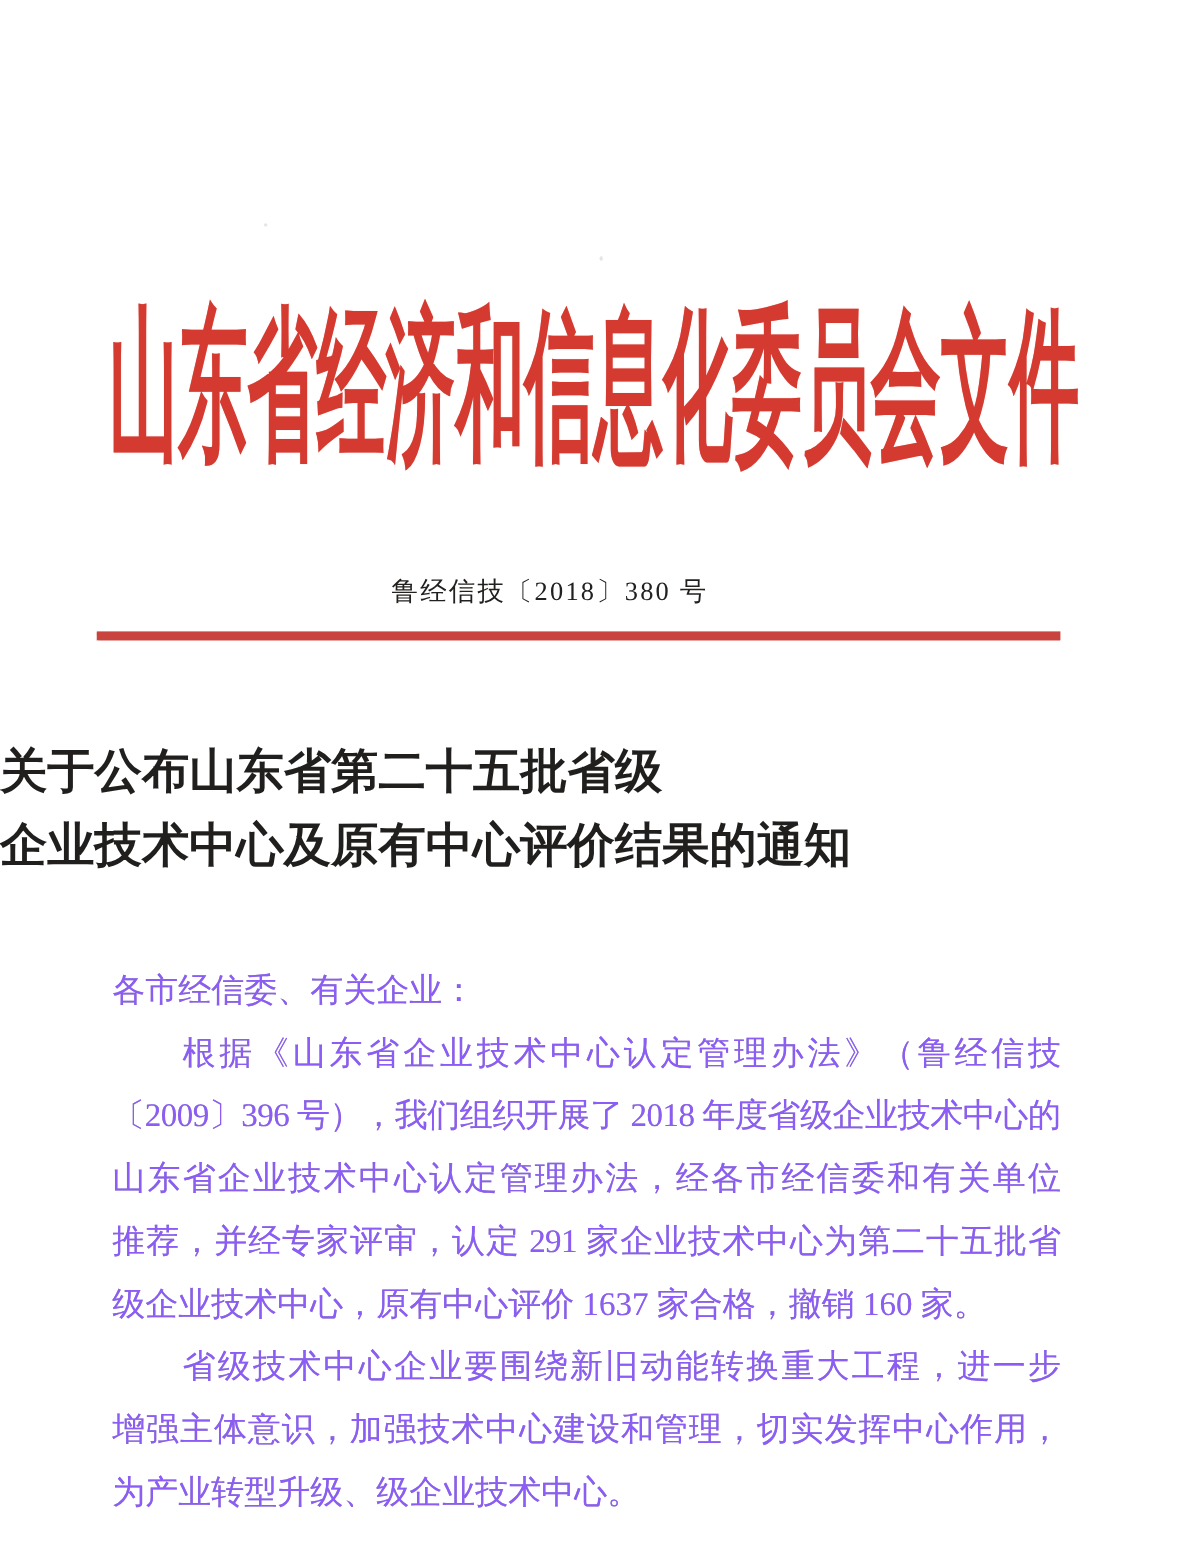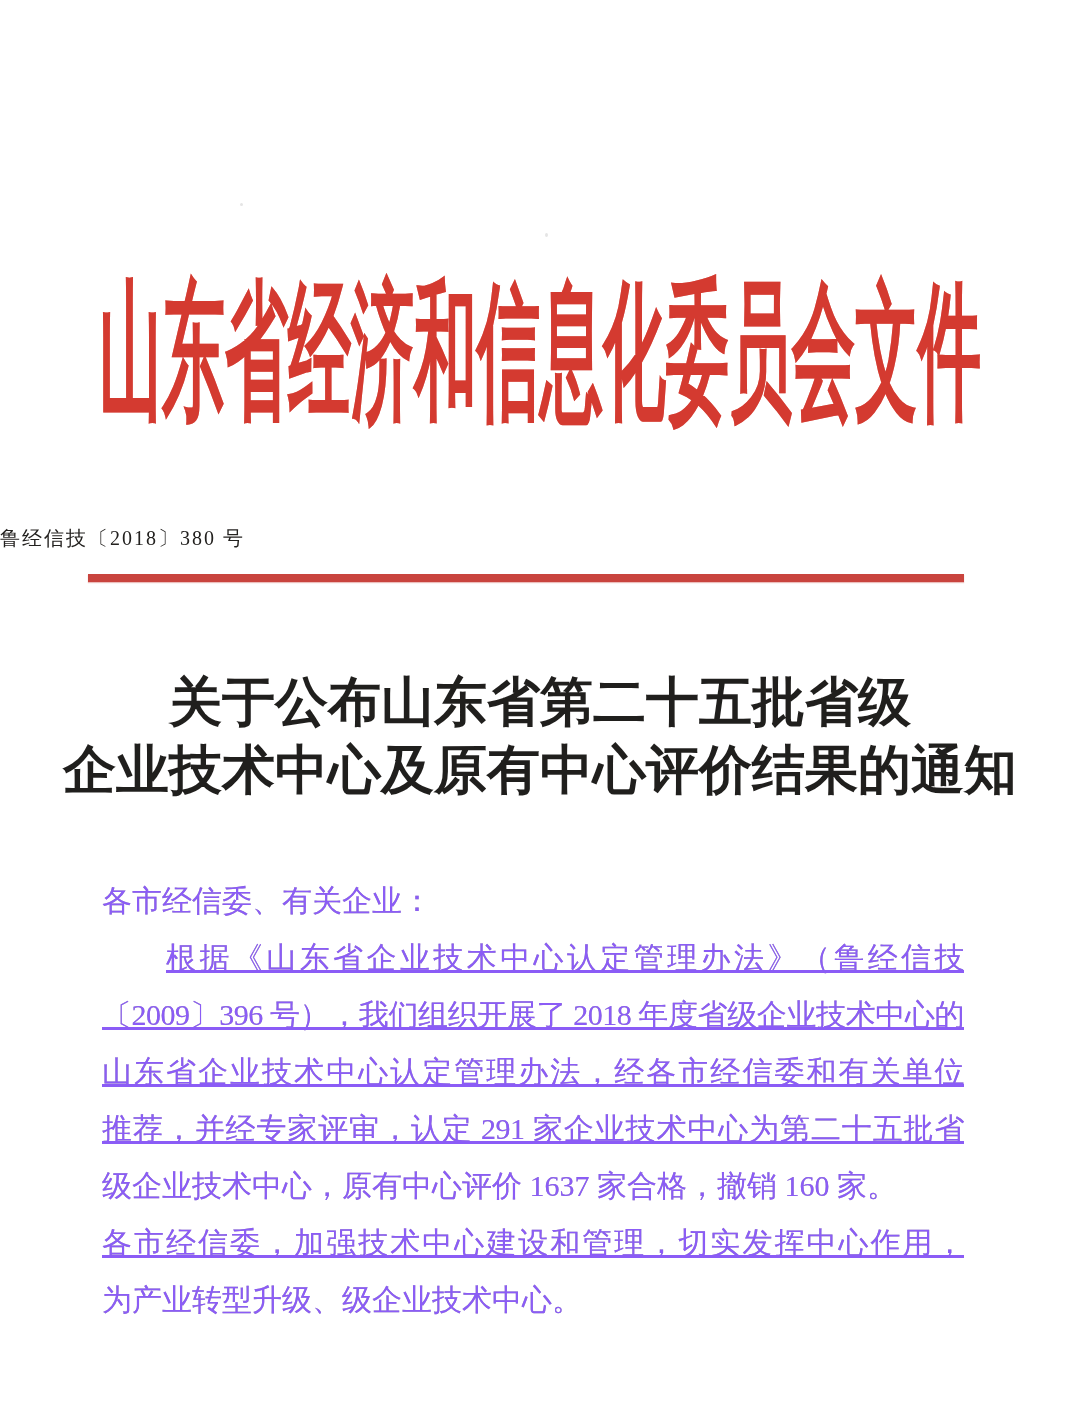--- a/index.html
+++ b/index.html
@@ -37,42 +37,42 @@
     color: #d43a30;
     transform: scaleX(0.42);
     transform-origin: 50% 50%;
     text-shadow: 0 0 1px rgba(212, 58, 48, 0.55);
   }
   .doc-number {
     position: absolute;
     top: 516px;
     left: 0;
     width: 1000px;
-    text-align: left;
-    font-size: 20px;
+    text-align: center;
+    font-size: 24px;
     line-height: 44px;
     letter-spacing: 2px;
     color: #23211f;
   }
   .divider {
     position: absolute;
     top: 574px;
     left: 88px;
     width: 876px;
     height: 8px;
     background: #c9443e;
     box-shadow: 0 1px 1px rgba(201, 68, 62, 0.35);
   }
   .notice-title {
     position: absolute;
     top: 668px;
     left: 0;
     width: 1080px;
-    text-align: center;
-    font-size: 53px;
+    text-align: left;
+    font-size: 43px;
     font-weight: bold;
     line-height: 68px;
     color: #201f1d;
   }
   .body-block {
     position: absolute;
     top: 872px;
     left: 102px;
     width: 862px;
     font-size: 30px;
@@ -81,21 +81,20 @@
     text-shadow: 0 0 0.5px rgba(40, 40, 40, 0.4);
   }
   .line {
     width: 862px;
     text-align: left;
   }
   .line.just {
     letter-spacing: -0.5px;
     text-align: justify;
     text-align-last: justify;
-    text-decoration: underline;
   }
   .line.indent {
     text-indent: 64px;
   }
   
   .speck {
     position: absolute;
     background: rgba(150, 150, 150, 0.25);
     border-radius: 50%;
   }
@@ -123,17 +122,18 @@
     <div class="title-line">企业技术中心及原有中心评价结果的通知</div>
   </div>
 
   <div class="body-block">
     <div class="line">各市经信委、有关企业：</div>
     <div class="line indent just">根据《山东省企业技术中心认定管理办法》（鲁经信技</div>
     <div class="line just">〔2009〕396 号），我们组织开展了 2018 年度省级企业技术中心的</div>
     <div class="line just">山东省企业技术中心认定管理办法，经各市经信委和有关单位</div>
     <div class="line just">推荐，并经专家评审，认定 291 家企业技术中心为第二十五批省</div>
     <div class="line">级企业技术中心，原有中心评价 1637 家合格，撤销 160 家。</div>
-    <div class="line just">各市经信委，加强技术中心建设和管理，切实发挥中心作用，</div>
+    <div class="line indent just">省级技术中心企业要围绕新旧动能转换重大工程，进一步</div>
+    <div class="line just">增强主体意识，加强技术中心建设和管理，切实发挥中心作用，</div>
     <div class="line">为产业转型升级、级企业技术中心。</div>
   </div>
 
 </div>
 
 </body></html>

